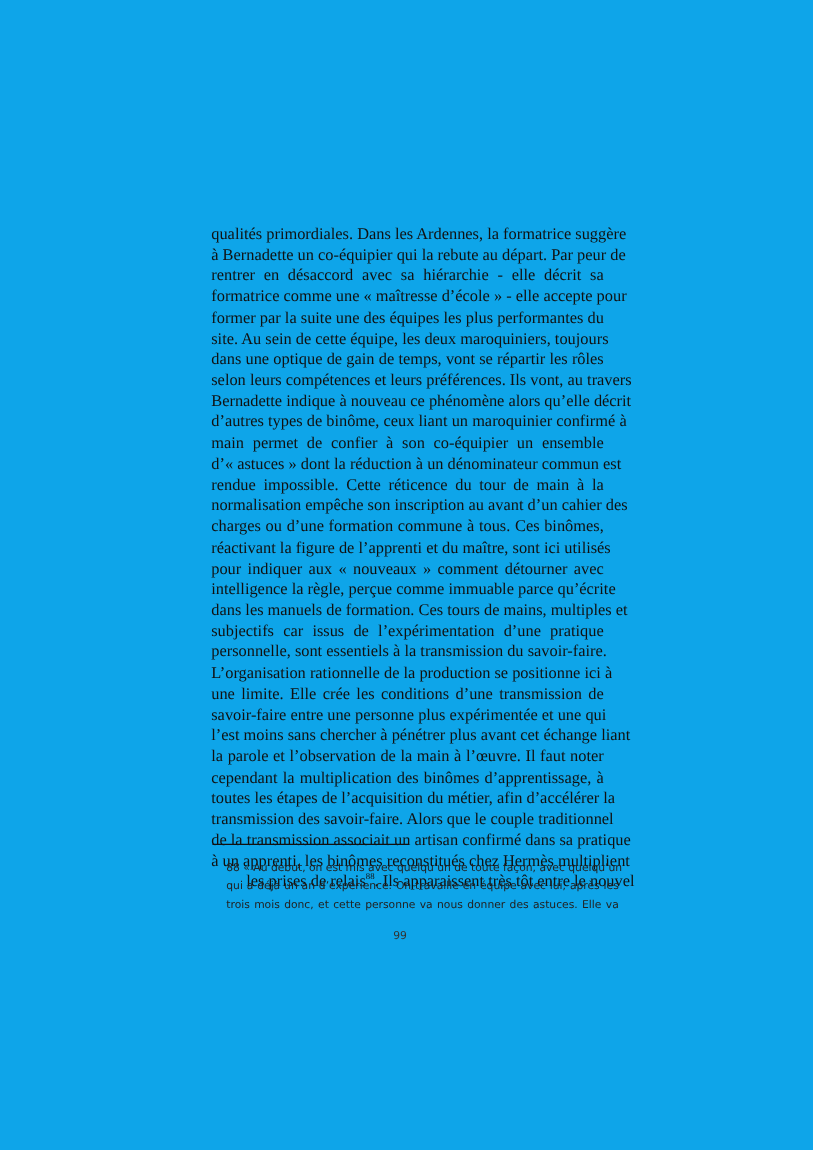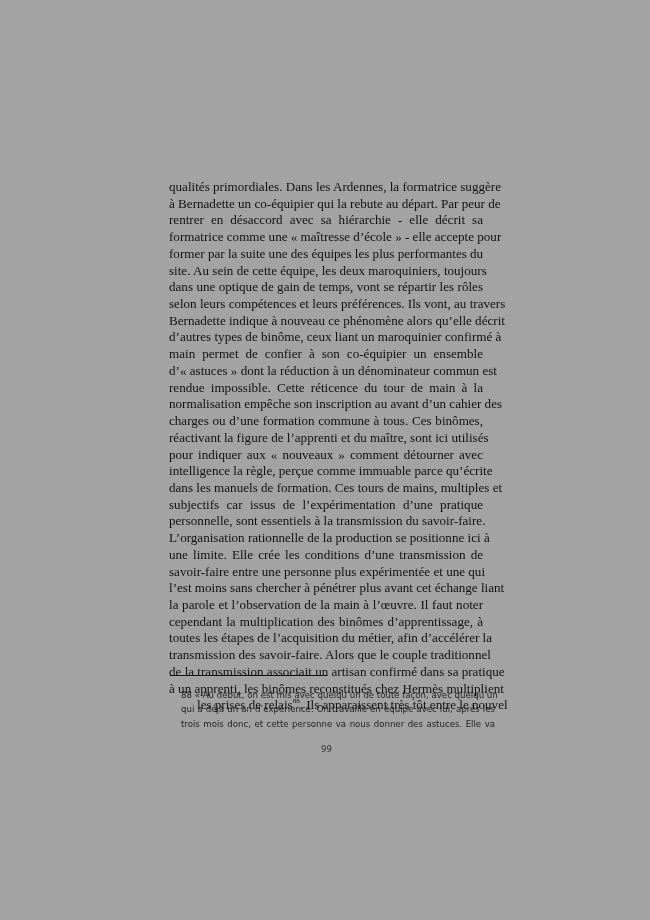--- a/index.html
+++ b/index.html
@@ -1,33 +1,33 @@
 <!DOCTYPE html>
 <html><head>
 <meta charset="utf-8">
 <style>
   html, body { margin:0; padding:0; background:#ffffff; }
   body { width:650px; height:920px; position:relative; overflow:hidden; }
-  .page { position:absolute; left:0; top:0; width:650px; height:920px; background:#a3a3a3; }
+  .page { position:absolute; left:0; top:0; width:650px; height:920px; background:#0ea5e9; }
   .body-text {
     position:absolute; left:169px; top:179px; width:314px;
     font-family:"Liberation Serif", serif; font-size:13.1px; line-height:16.72px;
     color:#111; text-align:justify;
   }
   .line { display:block; text-align:justify; text-align-last:justify; white-space:nowrap; height:16.72px; overflow:visible; }
   .line.last { text-align-last:justify;margin-left:28px; }
   sup.fnref { font-size:7px; vertical-align:top; line-height:1; position:relative; top:1px; }
   .rule { position:absolute; left:170px; top:675px; width:157px; height:1px; background:#111; }
   .footnote {
     position:absolute; left:169px; top:688px; width:314px;
     font-family:"DejaVu Sans", sans-serif; font-size:8.6px; line-height:14.4px; color:#222;margin-left:12px;
   }
   .footnote .line { height:14.4px; }
   .pagenum {
-    position:absolute; left:308px; top:744px; width:24px; text-align:right;
+    position:absolute; left:308px; top:744px; width:24px; text-align:center;
     font-family:"DejaVu Sans", sans-serif; font-size:8.6px; color:#333;
   }
 </style>
 </head>
 <body>
 
 <div class="page">
   <div class="body-text">
     <span class="line">qualités primordiales. Dans les Ardennes, la formatrice suggère</span>
     <span class="line">à Bernadette un co-équipier qui la rebute au départ. Par peur de</span>

